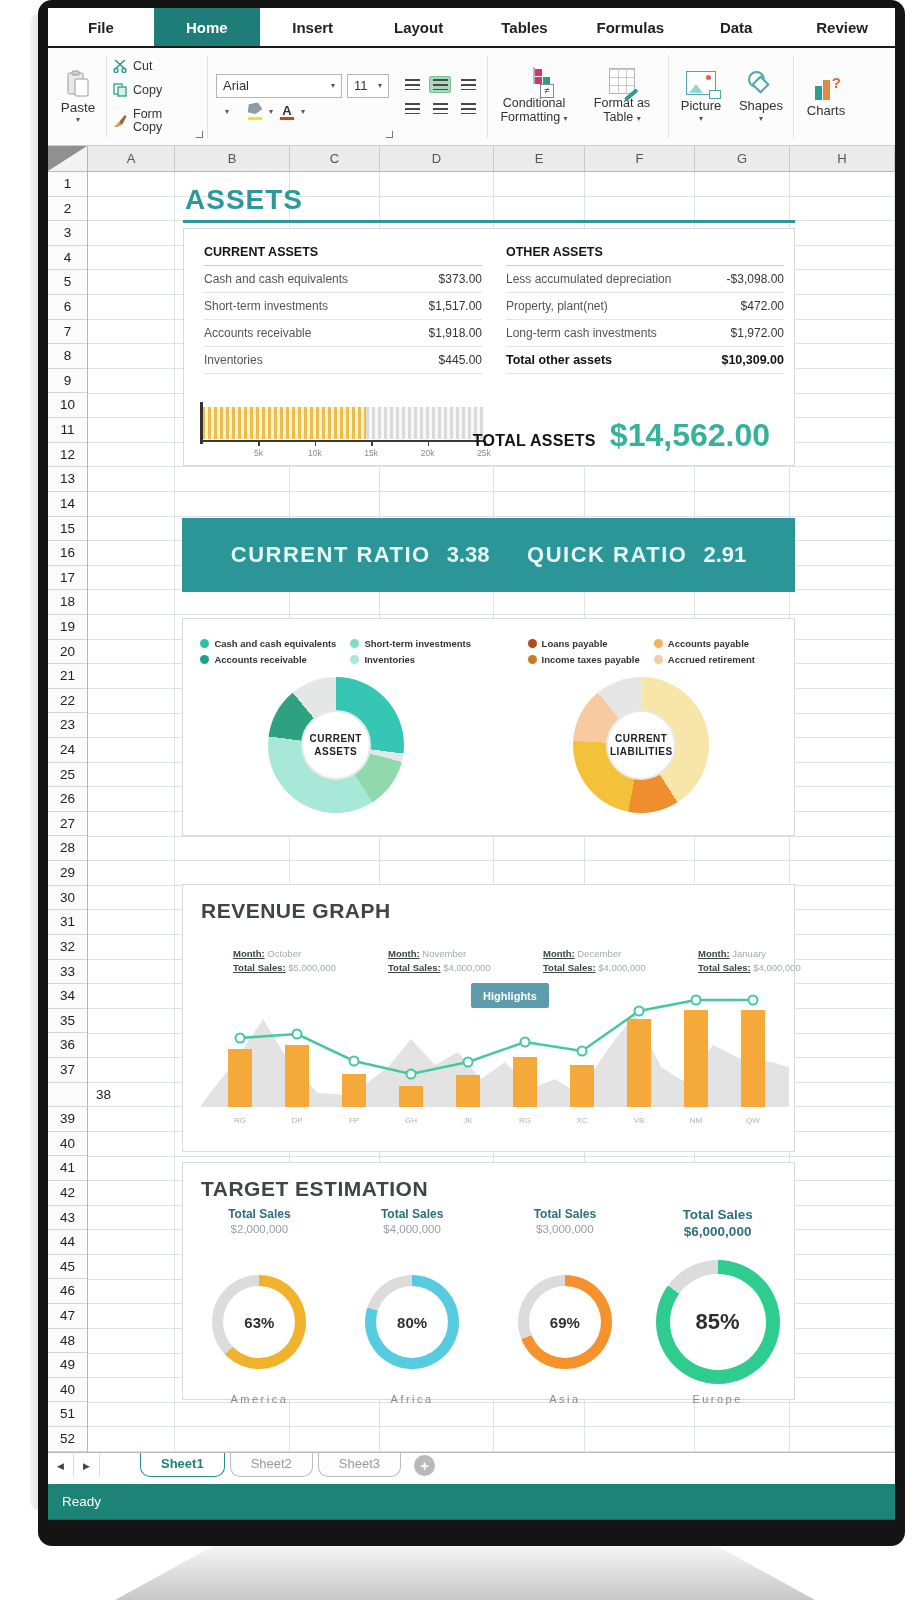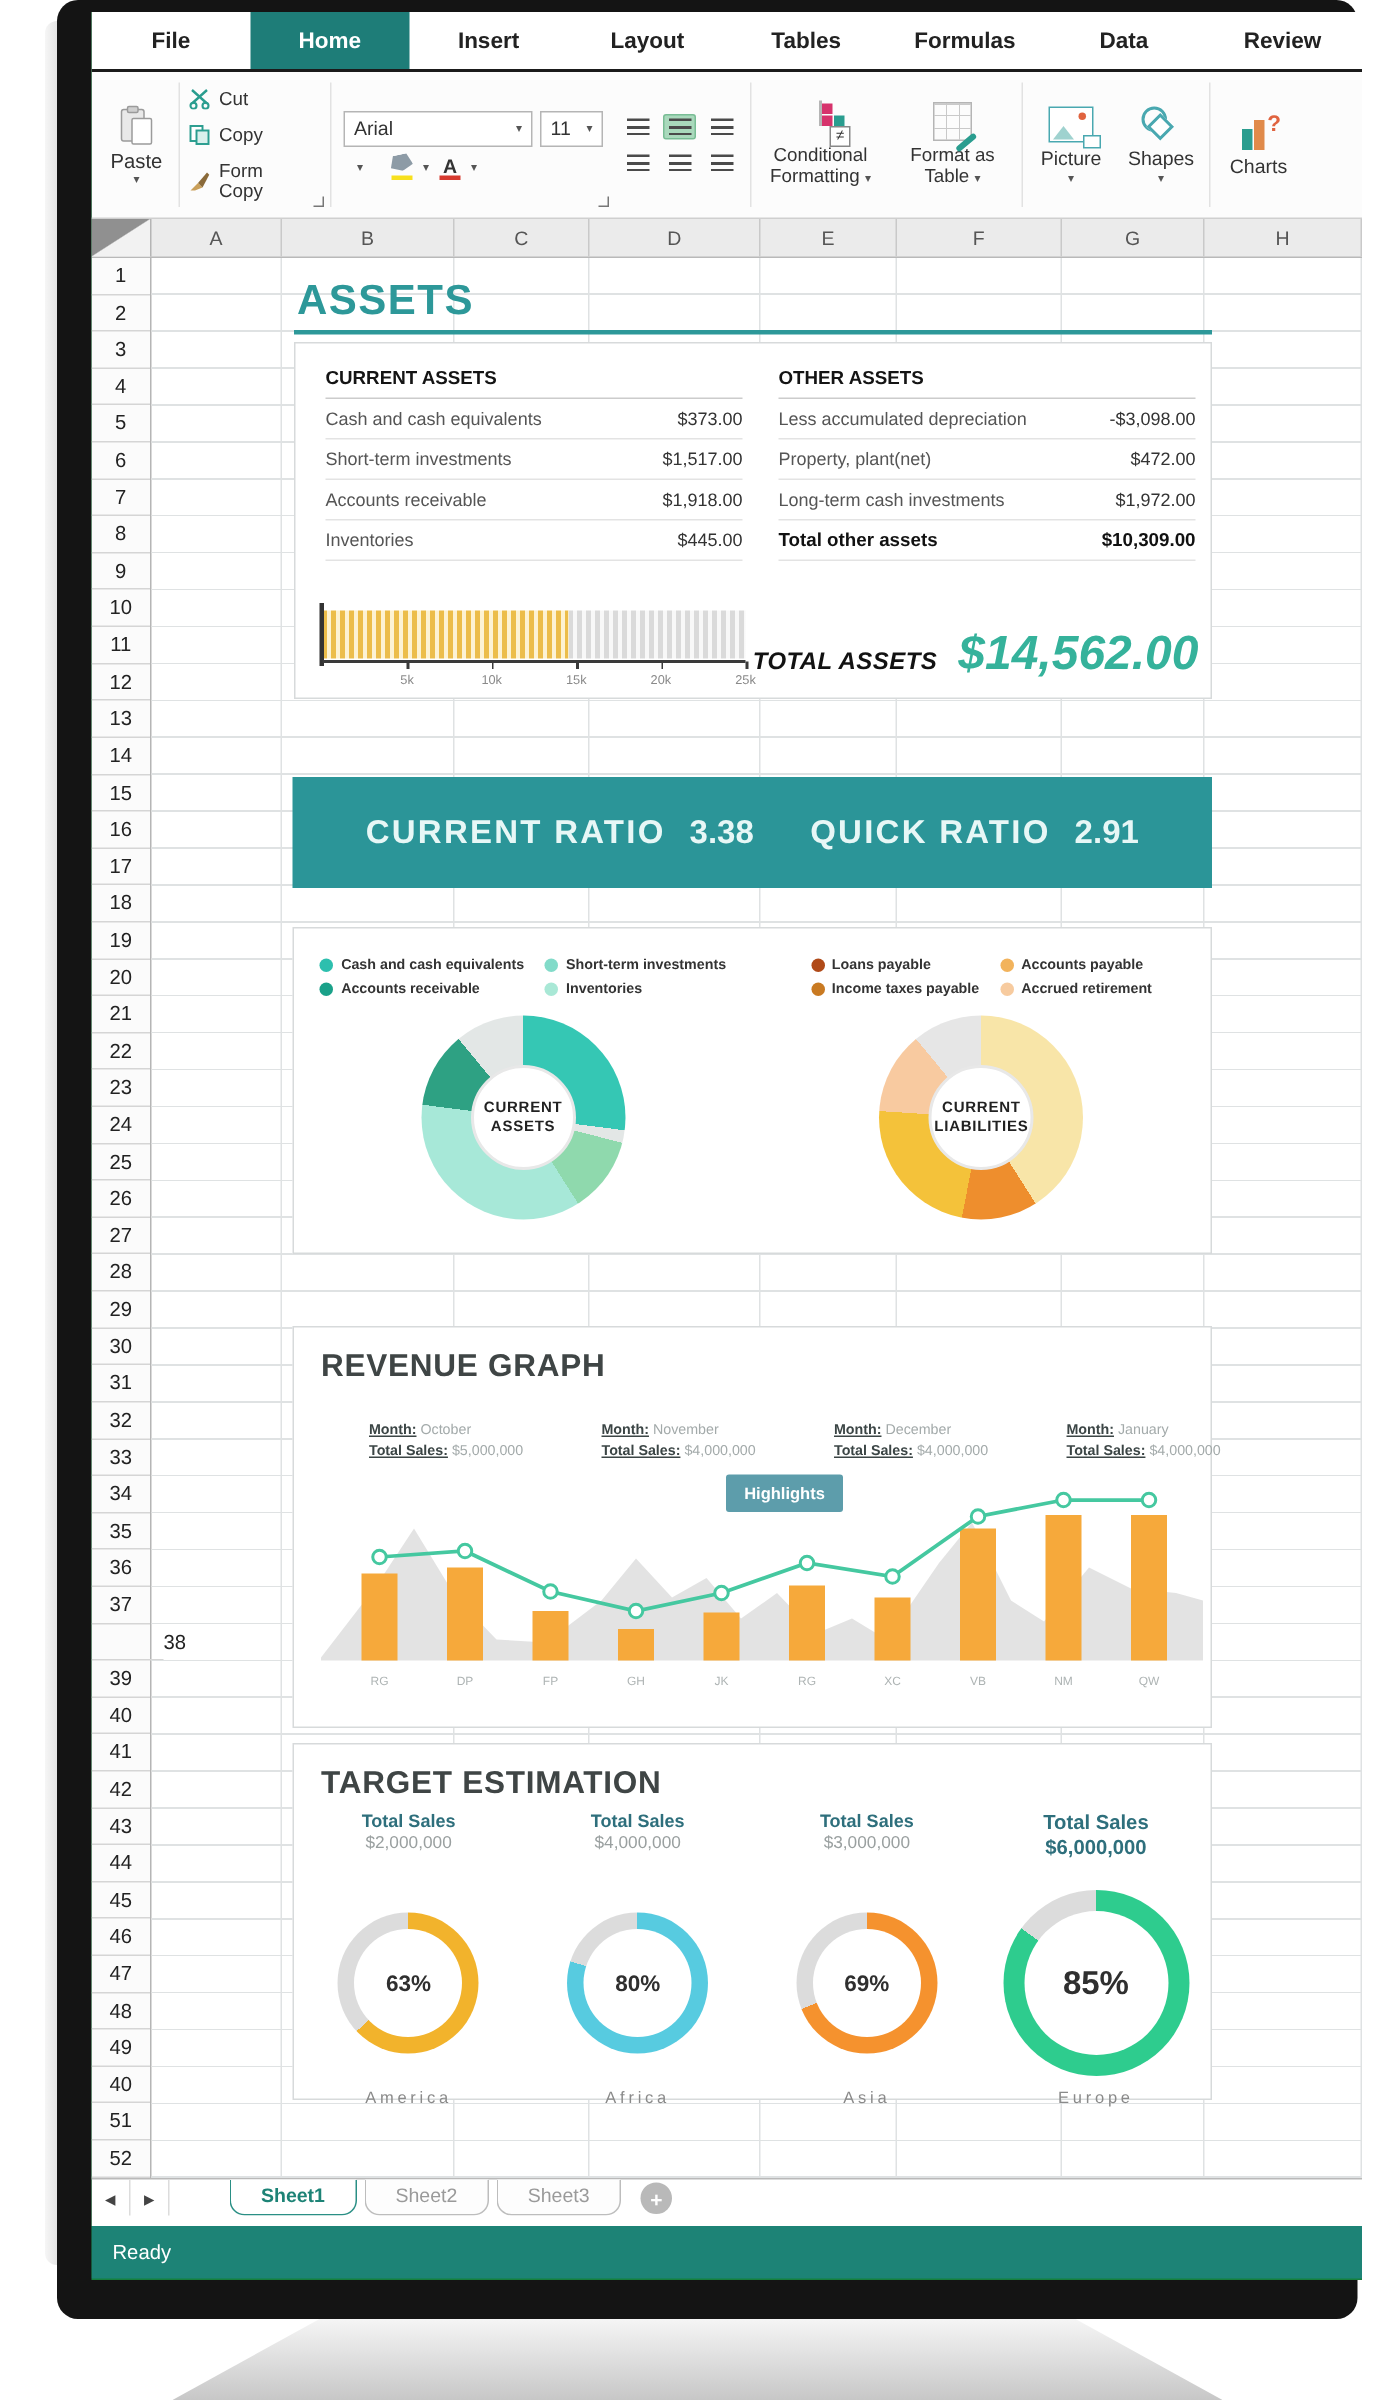--- a/index.html
+++ b/index.html
@@ -1,21 +1,21 @@
 <!DOCTYPE html>
 <html><head>
 <meta charset="utf-8">
 <style>
   * { margin:0; padding:0; box-sizing:border-box; }
   body { background:#fff; font-family:"Liberation Sans", sans-serif; width:922px; height:1600px; position:relative; overflow:hidden; }
 
   
   .side-strip { position:absolute; left:30px; top:14px; width:14px; height:1496px; background:linear-gradient(to right,#f6f6f6,#d9d9d9); border-radius:8px 0 0 8px; }
   .monitor { position:absolute; left:38px; top:0; width:867px; height:1546px; background:#141414; border-radius:14px; padding:8px 10px 26px 10px; }
-  .screen { width:847px; height:1512px; background:#15803d; overflow:hidden; position:relative;margin-left:13px; }
+  .screen { width:847px; height:1512px; background:#be185d; overflow:hidden; position:relative; }
   .stand-base { position:absolute; left:115px; top:1546px; width:700px; height:54px; background:linear-gradient(#f5f5f5,#c7c7c7); clip-path:polygon(14% 0,86% 0,100% 100%,0 100%); }
   .stand-lip  { position:absolute; left:240px; top:1546px; width:450px; height:10px; background:#e9e9e9; border-radius:0 0 6px 6px; }
 
   
   .ribbon-tabs { display:flex; height:40px; border-bottom:2px solid #1b1b1b; background:#fff; }
   .rtab { flex:1; display:flex; align-items:center; justify-content:center; font-size:15px; color:#222; font-weight:bold; cursor:default; }
   .rtab.active { background:#1e7d78; color:#fff; }
 
   
   .toolbar { height:98px; background:#fcfcfc; border-bottom:1px solid #cfcfcf; display:flex; align-items:stretch; padding:4px 4px; position:relative; font-size:13px; color:#333; }
@@ -95,21 +95,21 @@
   .atr.tot { font-weight:bold; color:#111; font-size:12.5px; }
   .atr.tot .v { color:#111; }
   .sgauge { position:absolute; left:18px; top:178px; width:282px; }
   .sg-bars { height:32px; display:flex; position:relative; }
   .sg-fill { background:repeating-linear-gradient(90deg,#ecbd4a 0 3px,#fdf2d2 3px 6px); }
   .sg-rest { background:repeating-linear-gradient(90deg,#dadada 0 3px,#f8f8f8 3px 6px); flex:1; }
   .sg-edge { position:absolute; left:-2px; top:-5px; width:2.5px; height:42px; background:#333; }
   .sg-axis { position:relative; border-top:2px solid #3a3a3a; height:18px; margin-top:1px; }
   .sg-tick { position:absolute; top:-1px; width:1.5px; height:5px; background:#3a3a3a; }
   .sg-lab { position:absolute; top:6px; transform:translateX(-50%); font-size:8.5px; color:#8a8a8a; }
-  .totassets { position:absolute; right:8px; top:188px; display:flex; align-items:baseline; gap:14px;font-style:italic; }
+  .totassets { position:absolute; right:24px; top:188px; display:flex; align-items:baseline; gap:14px; }
   .ta-l { font-size:16px; font-weight:bold; color:#121212; letter-spacing:.3px; }
   .ta-v { font-size:32px; font-weight:bold; color:#35b29b; }
 
   .banner { position:absolute; left:134px; top:346px; width:613px; height:74px; background:#2b9598; display:flex; align-items:center; justify-content:space-around; padding:0 30px; }
   .bgroup { display:flex; align-items:baseline; gap:16px; color:#e7f7f6; }
   .bgroup .bl { font-size:22px; font-weight:bold; letter-spacing:1.5px; }
   .bgroup .bv { font-size:22px; font-weight:bold; }
 
   .p2 { left:134px; top:446px; width:613px; height:218px; }
   .legends { display:flex; margin-top:16px; }

